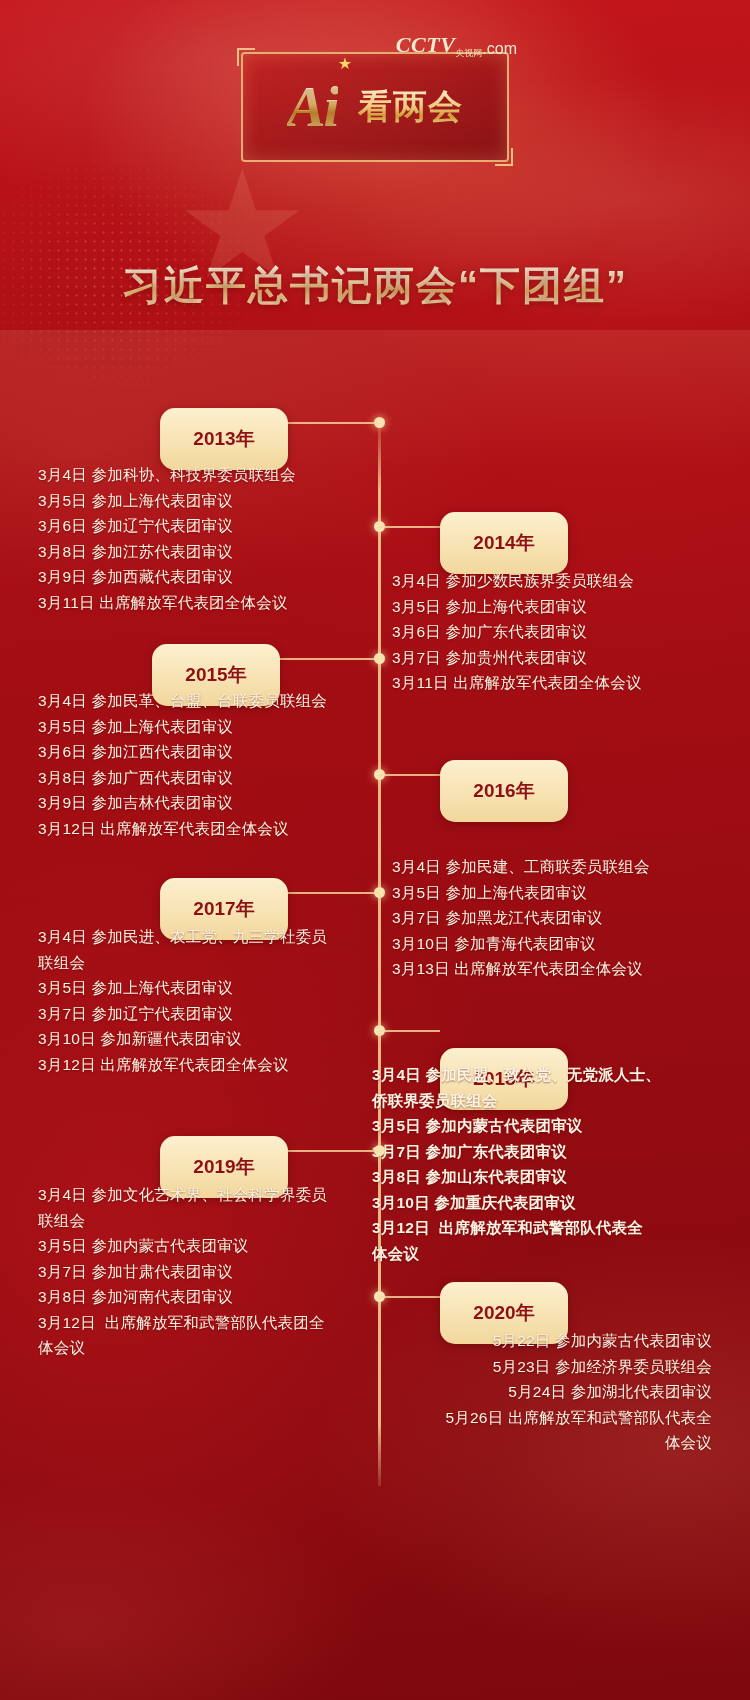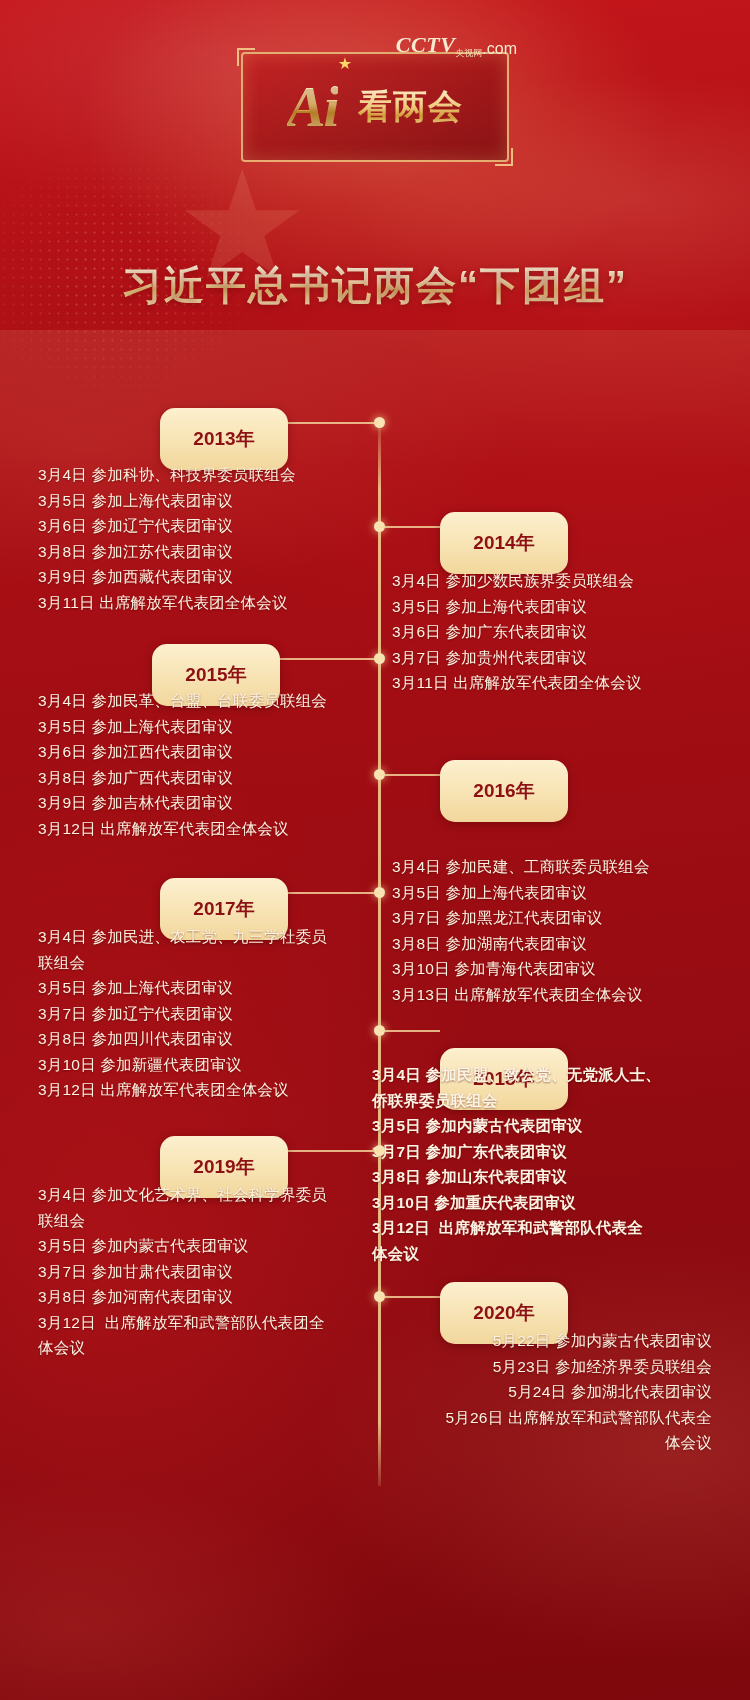--- a/index.html
+++ b/index.html
@@ -206,33 +206,31 @@
           <div>3月9日 参加吉林代表团审议</div>
           <div>3月12日 出席解放军代表团全体会议</div>
         </div>
         <div class="node" style="top: 369px;"></div>
         <div class="connector" style="top: 374px; left: 380px; width: 60px;"></div>
         <div class="year-pill" style="top: 360px; left: 440px;">2016年</div>
         <div class="entry-list" style="top: 410px; left: 392px; width: 320px; margin-top: 44px;">
           <div>3月4日 参加民建、工商联委员联组会</div>
           <div>3月5日 参加上海代表团审议</div>
           <div>3月7日 参加黑龙江代表团审议</div>
-          <div>3月8日 参加湖南代表团审议</div>
           <div>3月10日 参加青海代表团审议</div>
           <div>3月13日 出席解放军代表团全体会议</div>
         </div>
         <div class="node" style="top: 487px;"></div>
         <div class="connector" style="top: 492px; left: 255px; width: 124px;"></div>
         <div class="year-pill" style="top: 478px; left: 160px;">2017年</div>
         <div class="entry-list" style="top: 524px; left: 38px; width: 300px;">
           <div>3月4日 参加民进、农工党、九三学社委员
 联组会</div>
           <div>3月5日 参加上海代表团审议</div>
           <div>3月7日 参加辽宁代表团审议</div>
-          <div>3月8日 参加四川代表团审议</div>
           <div>3月10日 参加新疆代表团审议</div>
           <div>3月12日 出席解放军代表团全体会议</div>
         </div>
         <div class="node" style="top: 625px;"></div>
         <div class="connector" style="top: 630px; left: 380px; width: 60px;"></div>
         <div class="year-pill" style="top: 616px; left: 440px; margin-top: 32px;">2018年</div>
         <div class="entry-list" style="top: 662px; left: 372px; width: 320px; font-weight: bold;">
           <div>3月4日 参加民盟、致公党、无党派人士、
 侨联界委员联组会</div>
           <div>3月5日 参加内蒙古代表团审议</div>

